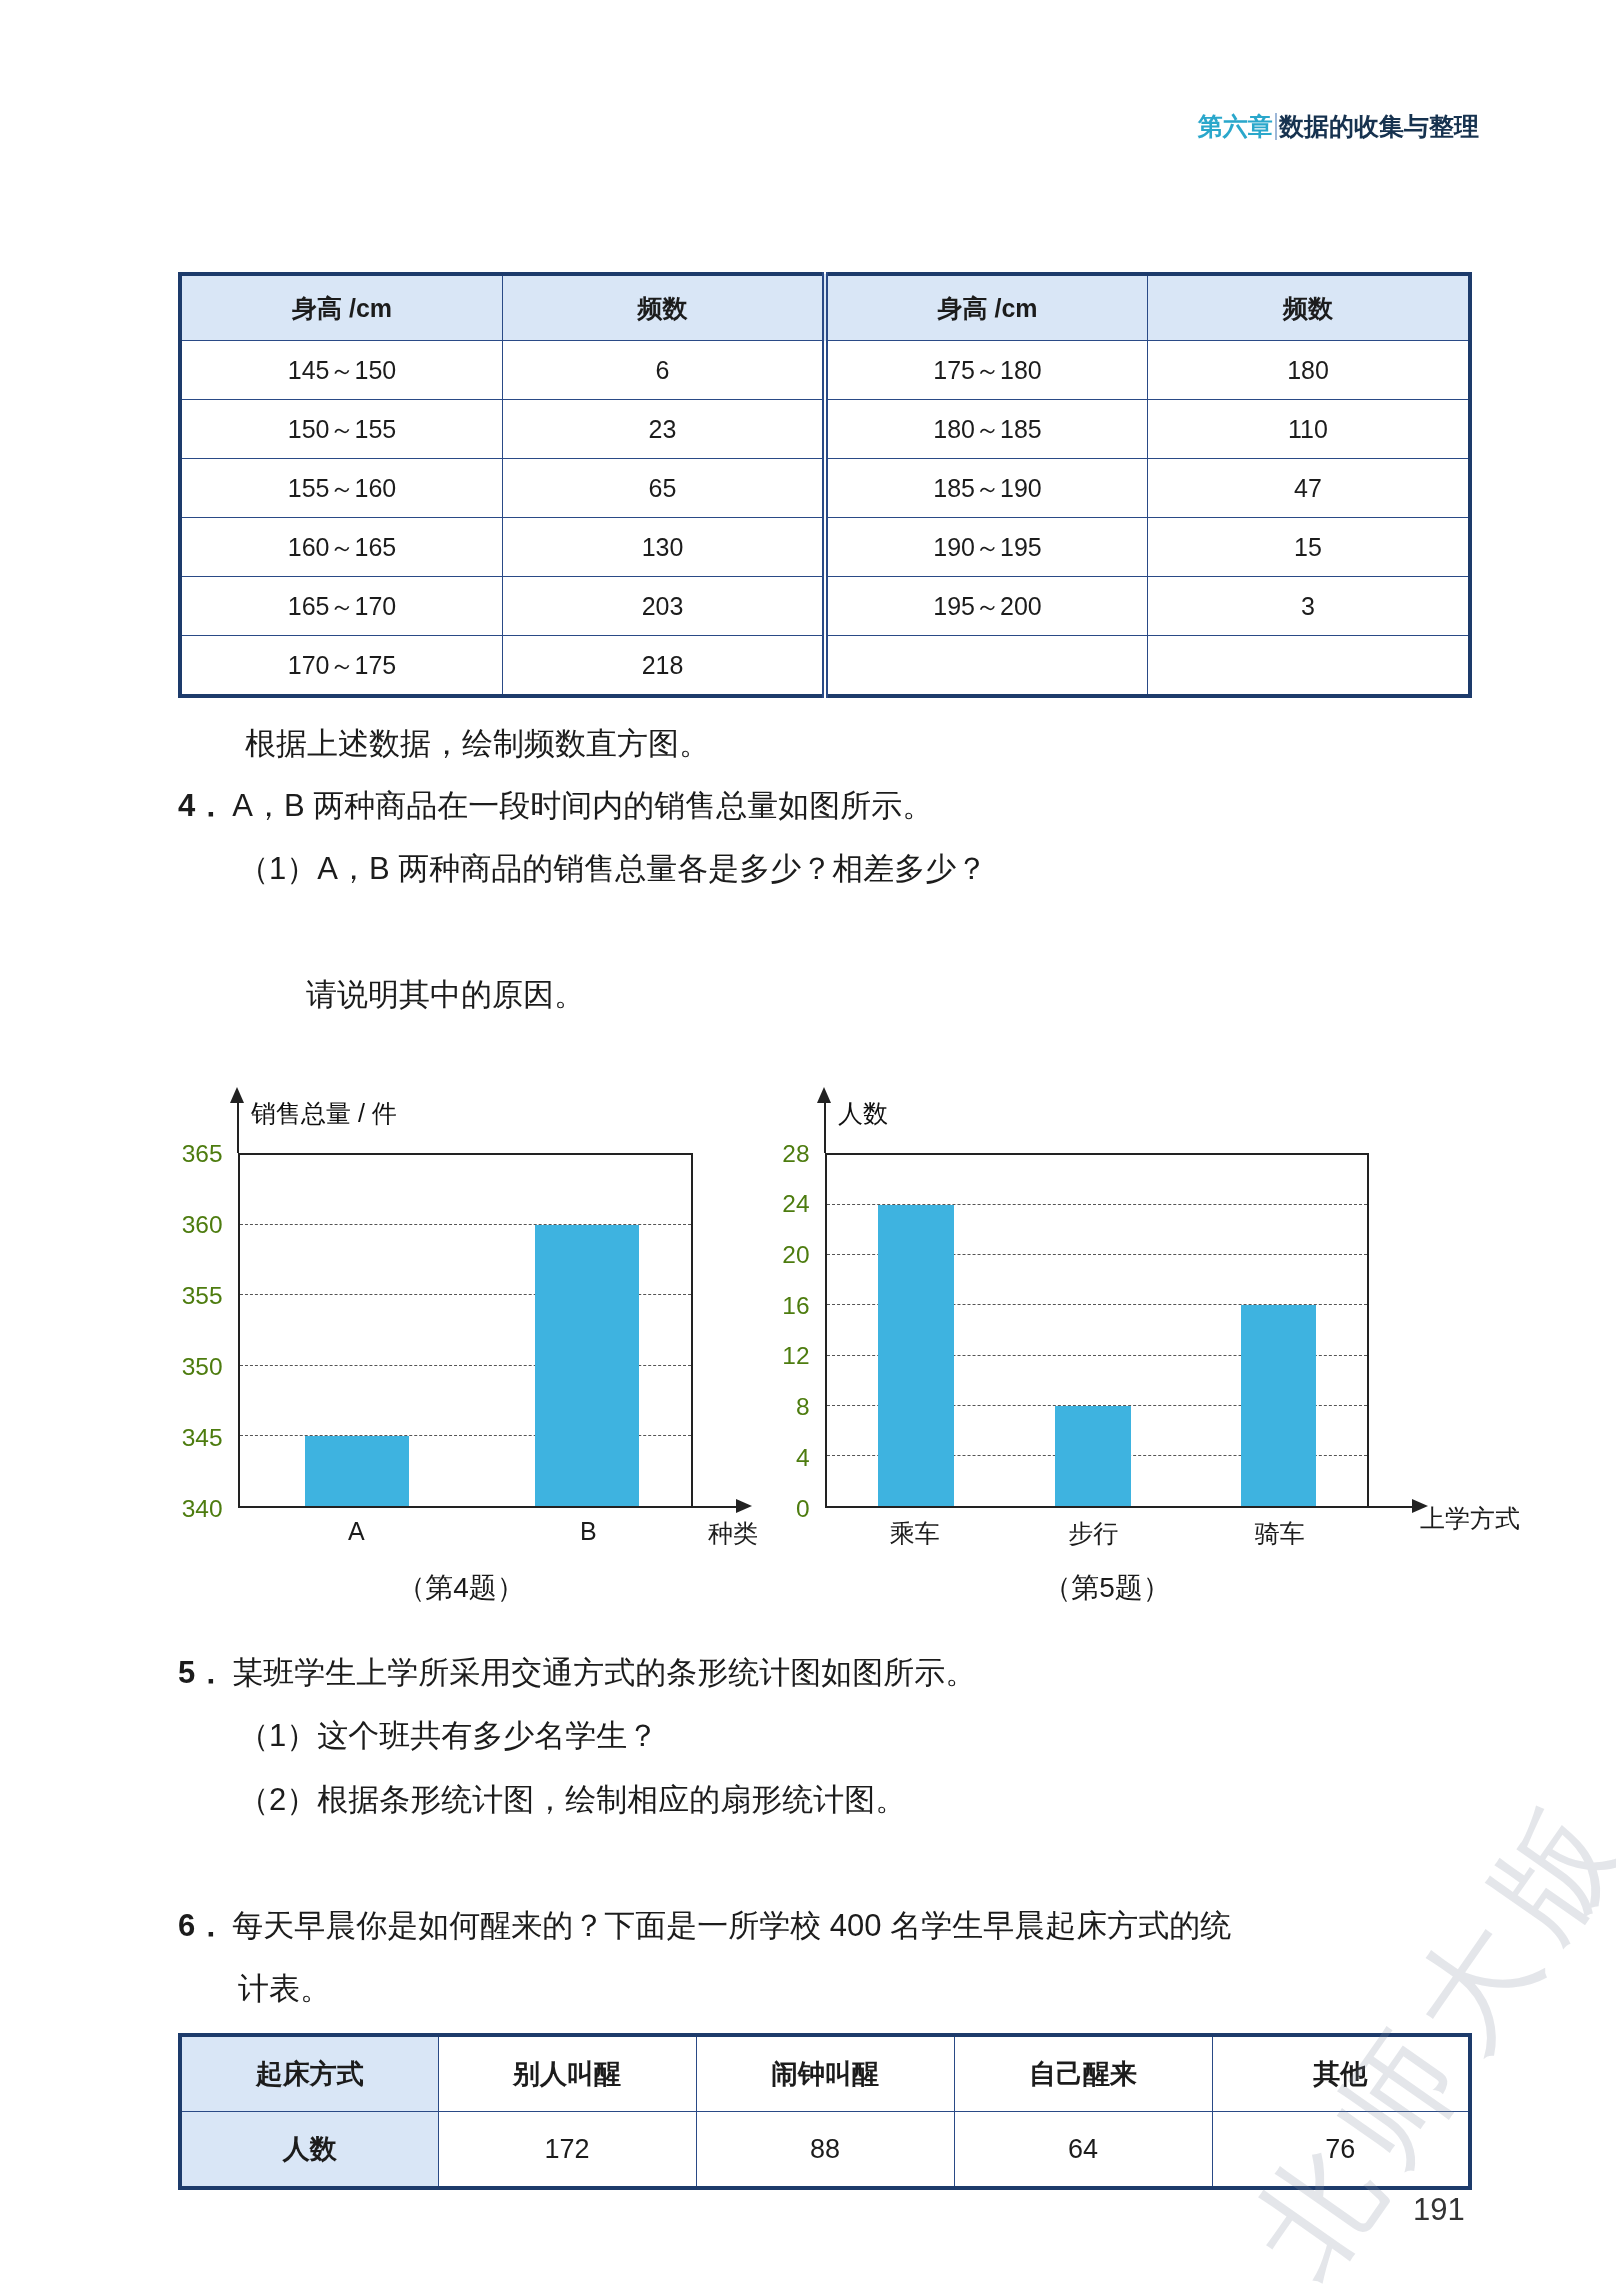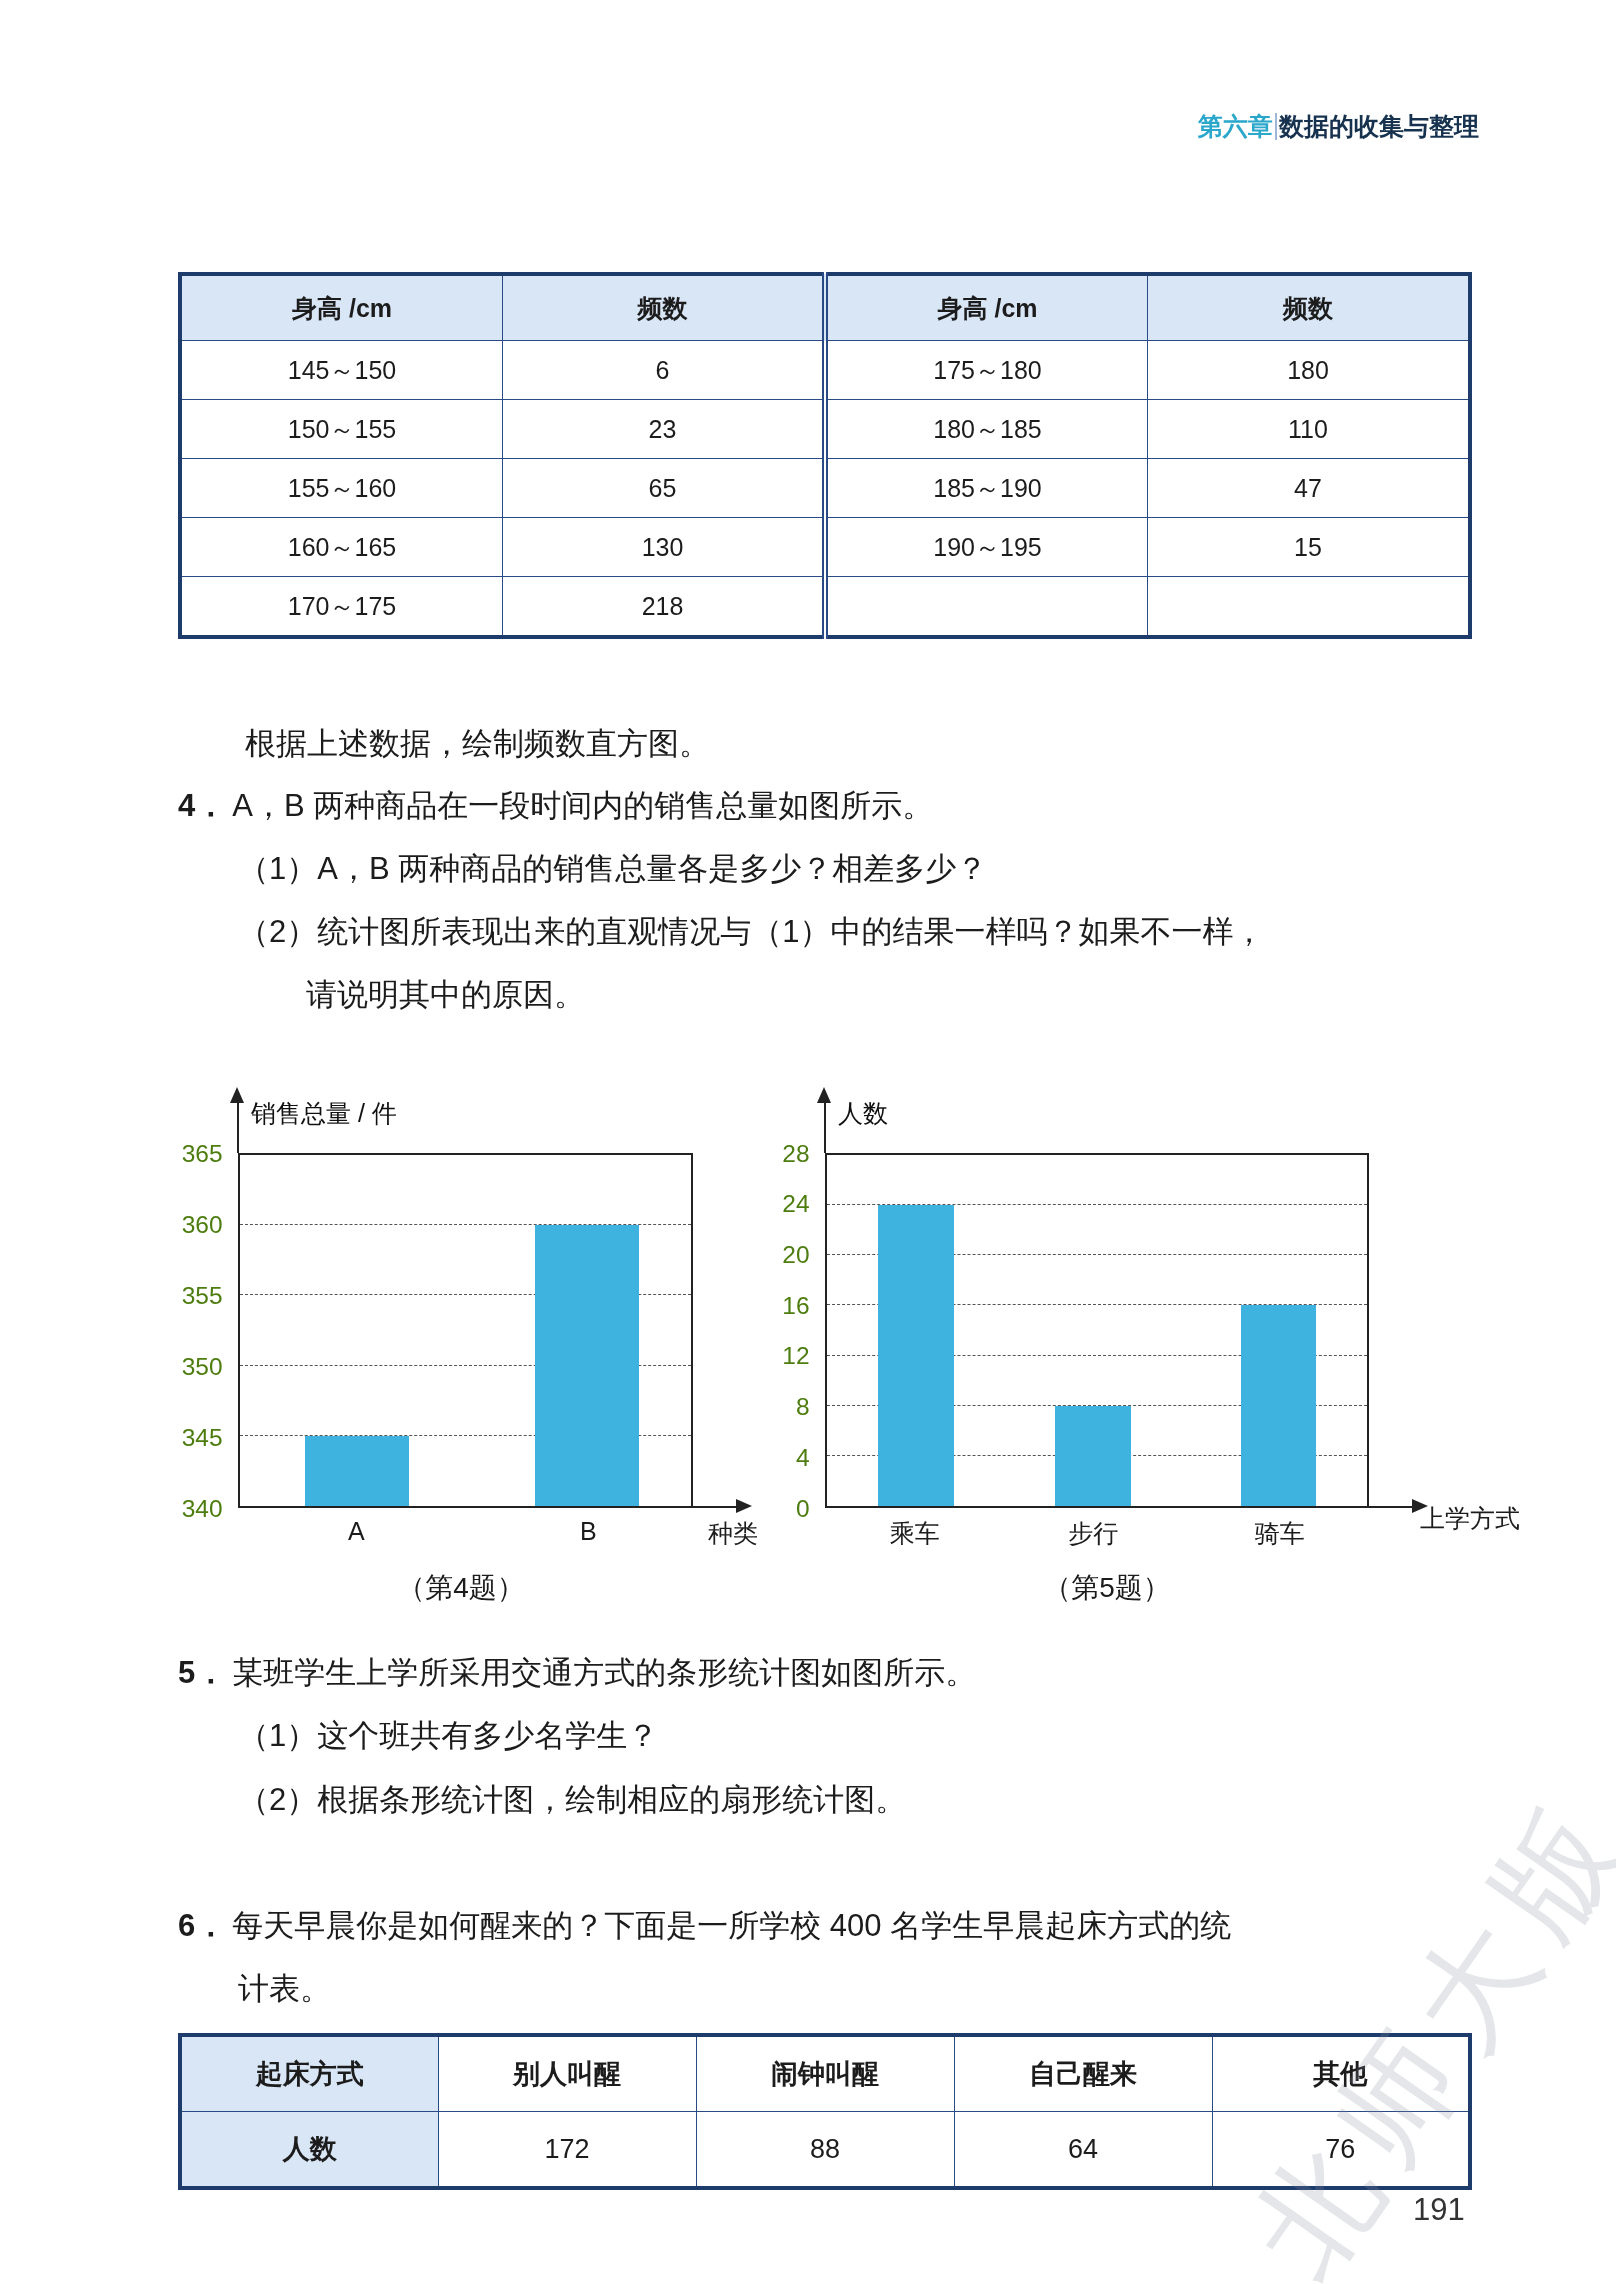--- a/index.html
+++ b/index.html
@@ -129,33 +129,38 @@
           <td class="sep">185～190</td>
           <td>47</td>
         </tr>
         <tr>
           <td>160～165</td>
           <td>130</td>
           <td class="sep">190～195</td>
           <td>15</td>
         </tr>
         <tr>
+          <td>165～170</td>
+          <td>203</td>
+          <td class="sep">195～200</td>
+          <td>3</td>
+        </tr>
+        <tr>
           <td>170～175</td>
           <td>218</td>
           <td class="sep"></td>
           <td></td>
         </tr>
       </tbody>
   </table>
 
   <p class="line note">根据上述数据，绘制频数直方图。</p>
 
   <p class="line q4"><span class="qnum">4．</span><span>A，B 两种商品在一段时间内的销售总量如图所示。</span></p>
   <p class="line q4s1">（1）A，B 两种商品的销售总量各是多少？相差多少？</p>
-  <p class="line q4s2a">（2）统计图所表现出来的直观情况与（1）中的结果一样吗？如果不一样，</p>
   <p class="line q4s2b">请说明其中的原因。</p>
 
   <div class="chart chart0">
     <div class="ylab">销售总量 / 件</div>
     <div class="yaxis-ext"></div>
     <div class="arrow-up"></div>
     <div class="plot">
         <div class="gridline" style="bottom: 20%;"></div>
         <div class="gridline" style="bottom: 40%;"></div>
         <div class="gridline" style="bottom: 60%;"></div>

